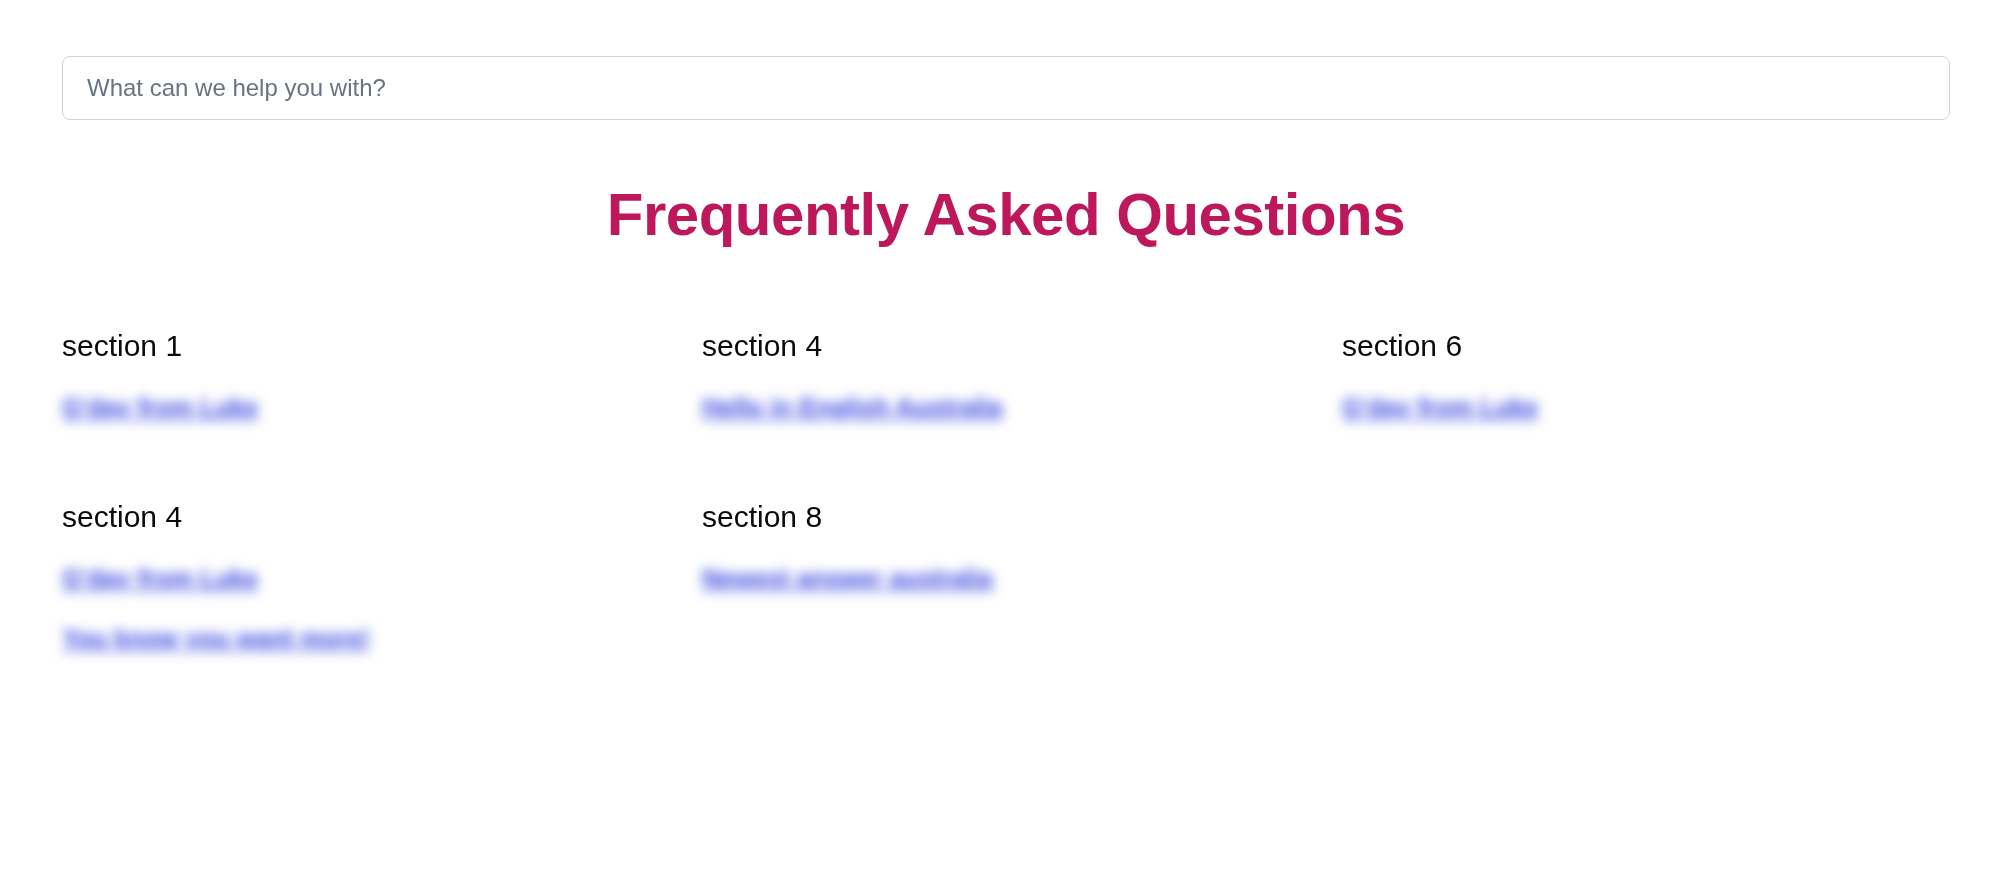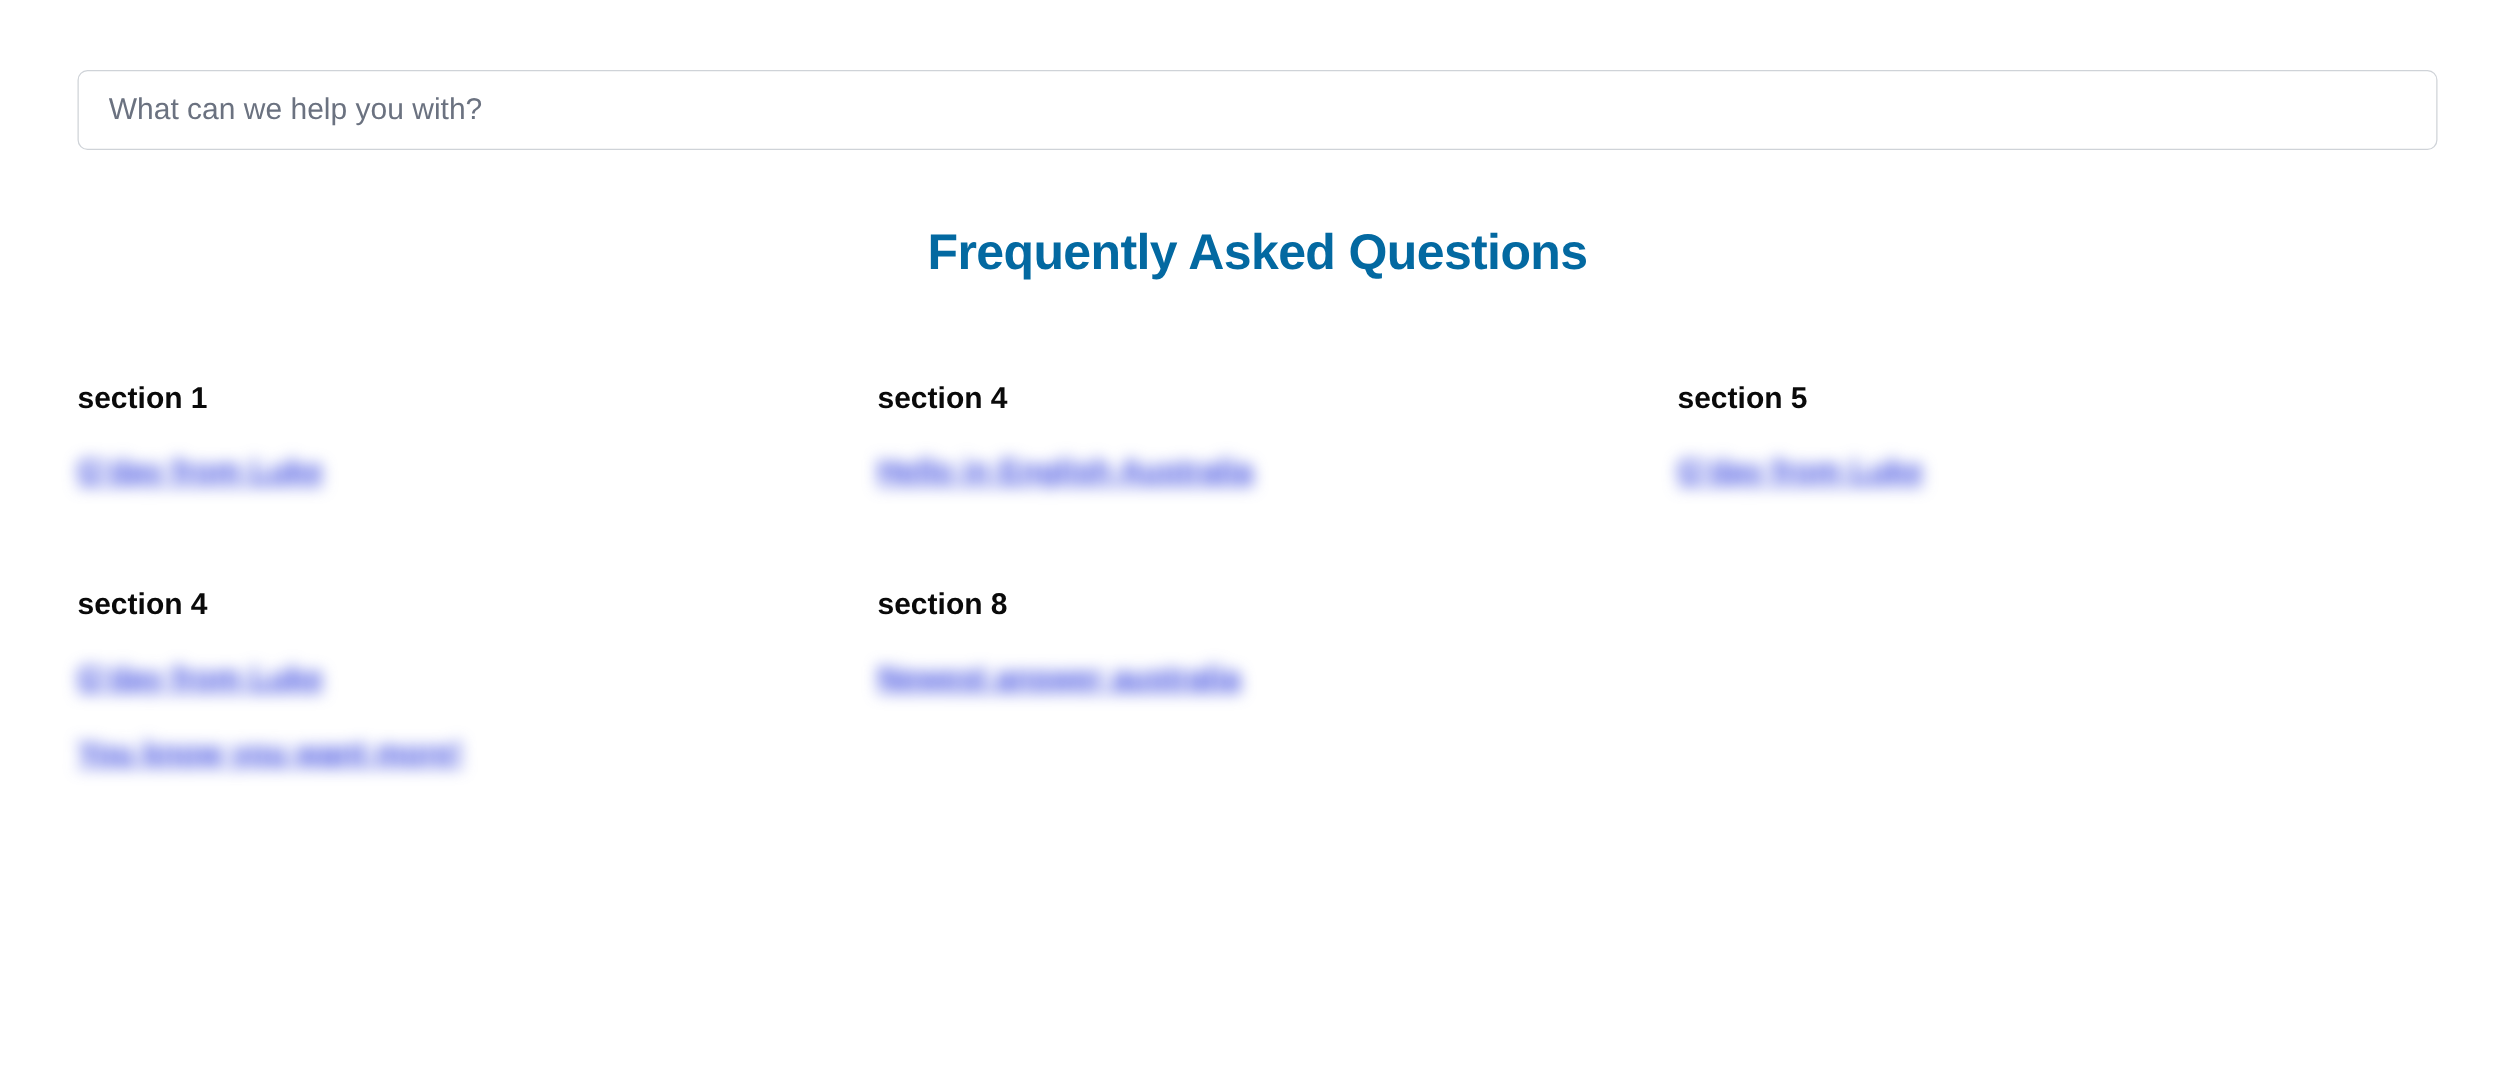--- a/index.html
+++ b/index.html
@@ -25,40 +25,40 @@
     font-size: 24px;
     color: #14532d;
     outline: none;
     background: #fff;
   }
   .search-input::placeholder {
     color: #6b7280;
   }
   .page-title {
     text-align: center;
-    font-size: 40px;
+    font-size: 60px;
     font-weight: 800;
     letter-spacing: -0.5px;
-    color: #0369a1;
+    color: #be185d;
     margin-bottom: 80px;
   }
   .sections-grid {
     display: grid;
     grid-template-columns: repeat(3, 1fr);
     column-gap: 32px;
     row-gap: 48px;
   }
   .section {
     display: flex;
     flex-direction: column;
     align-items: flex-start;
   }
   .section-title {
-    font-size: 24px;
-    font-weight: 700;
+    font-size: 30px;
+    font-weight: 400;
     color: #0a0a0a;
     margin-bottom: 28px;
   }
   .faq-link {
     font-size: 25px;
     font-weight: 700;
     color: #3b49df;
     text-decoration: underline;
     filter: blur(6px);
     margin-bottom: 28px;
@@ -81,21 +81,21 @@
     <div class="section-title">section 1</div>
     <a href="#" class="faq-link">G'day from Luke</a>
   </div>
 
   <div class="section">
     <div class="section-title">section 4</div>
     <a href="#" class="faq-link">Hello in English Australia</a>
   </div>
 
   <div class="section">
-    <div class="section-title">section 5</div>
+    <div class="section-title">section 6</div>
     <a href="#" class="faq-link">G'day from Luke</a>
   </div>
 
   <div class="section">
     <div class="section-title">section 4</div>
     <a href="#" class="faq-link">G'day from Luke</a>
     <a href="#" class="faq-link">You know you want more!</a>
   </div>
 
   <div class="section">

